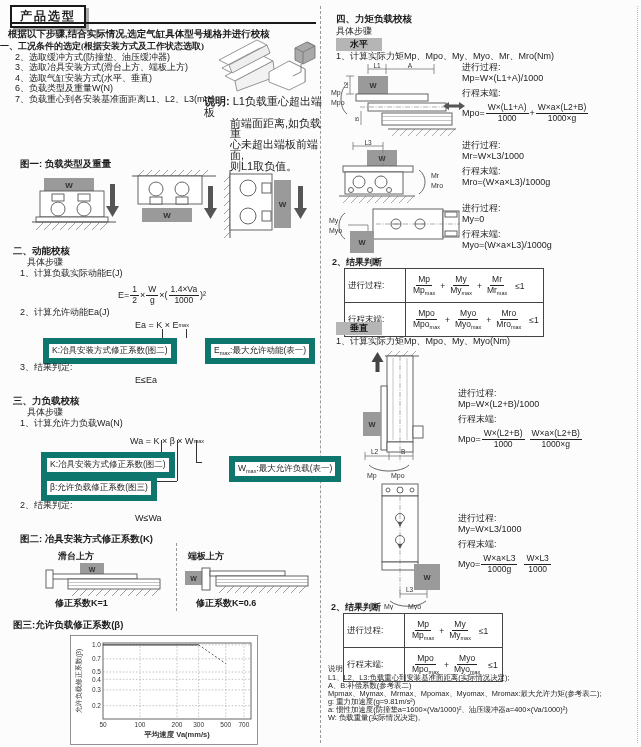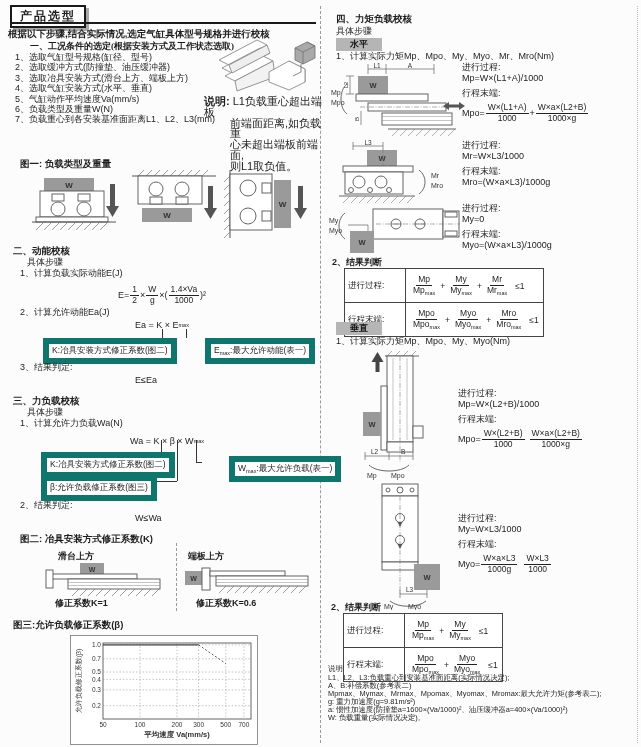--- a/index.html
+++ b/index.html
@@ -41,27 +41,25 @@
 
 <div class="page">
 
   <div class="ab titlebox" style="left:10px;top:5px;">产品选型</div>
   <div class="ab rule" style="left:10px;top:22px;width:306px;"></div>
   <div class="ab b" style="left:8px;top:28px;width:312px;font-size:9.5px;">根据以下步骤,结合实际情况,选定气缸具体型号规格并进行校核</div>
 
   <div class="ab dashv" style="left:320px;top:6px;height:737px;"></div>
   <div class="ab dotv" style="left:637px;top:6px;height:737px;"></div>
 
-  <div class="ab b t9" style="left:30px;top:41px;font-family:Liberation Serif, serif;">一、工况条件的选定(根据安装方式及工作状态选取)</div>
+  <div class="ab b t9" style="left:0;top:41px;font-family:Liberation Serif, serif;">一、工况条件的选定(根据安装方式及工作状态选取)</div>
   <div class="ab t9" style="left:15px;top:52px;">
-    <div>1、选取气缸型号规格(缸径、型号)</div>
     <div>2、选取缓冲方式(防撞垫、油压缓冲器)</div>
     <div>3、选取冶具安装方式(滑台上方、端板上方)</div>
     <div>4、选取气缸安装方式(水平、垂直)</div>
-    <div>5、气缸动作平均速度Va(mm/s)</div>
     <div>6、负载类型及重量W(N)</div>
     <div>7、负载重心到各安装基准面距离L1、L2、L3(mm)</div>
   </div>
 
   <svg class="ab" style="left:213px;top:34px;" width="106" height="62" viewBox="0 0 106 62">
     <g stroke="#8a8a8a" fill="#fff" stroke-width="0.9">
       <path d="M6 26 L44 6 L54 11 L16 31 Z"></path>
       <path d="M9 34 L47 14 L57 19 L19 39 Z"></path>
       <path d="M12 42 L50 22 L60 27 L22 47 Z"></path>
       <path d="M16 31 L54 11 L57 19 L19 39 Z" fill="#eee"></path>

